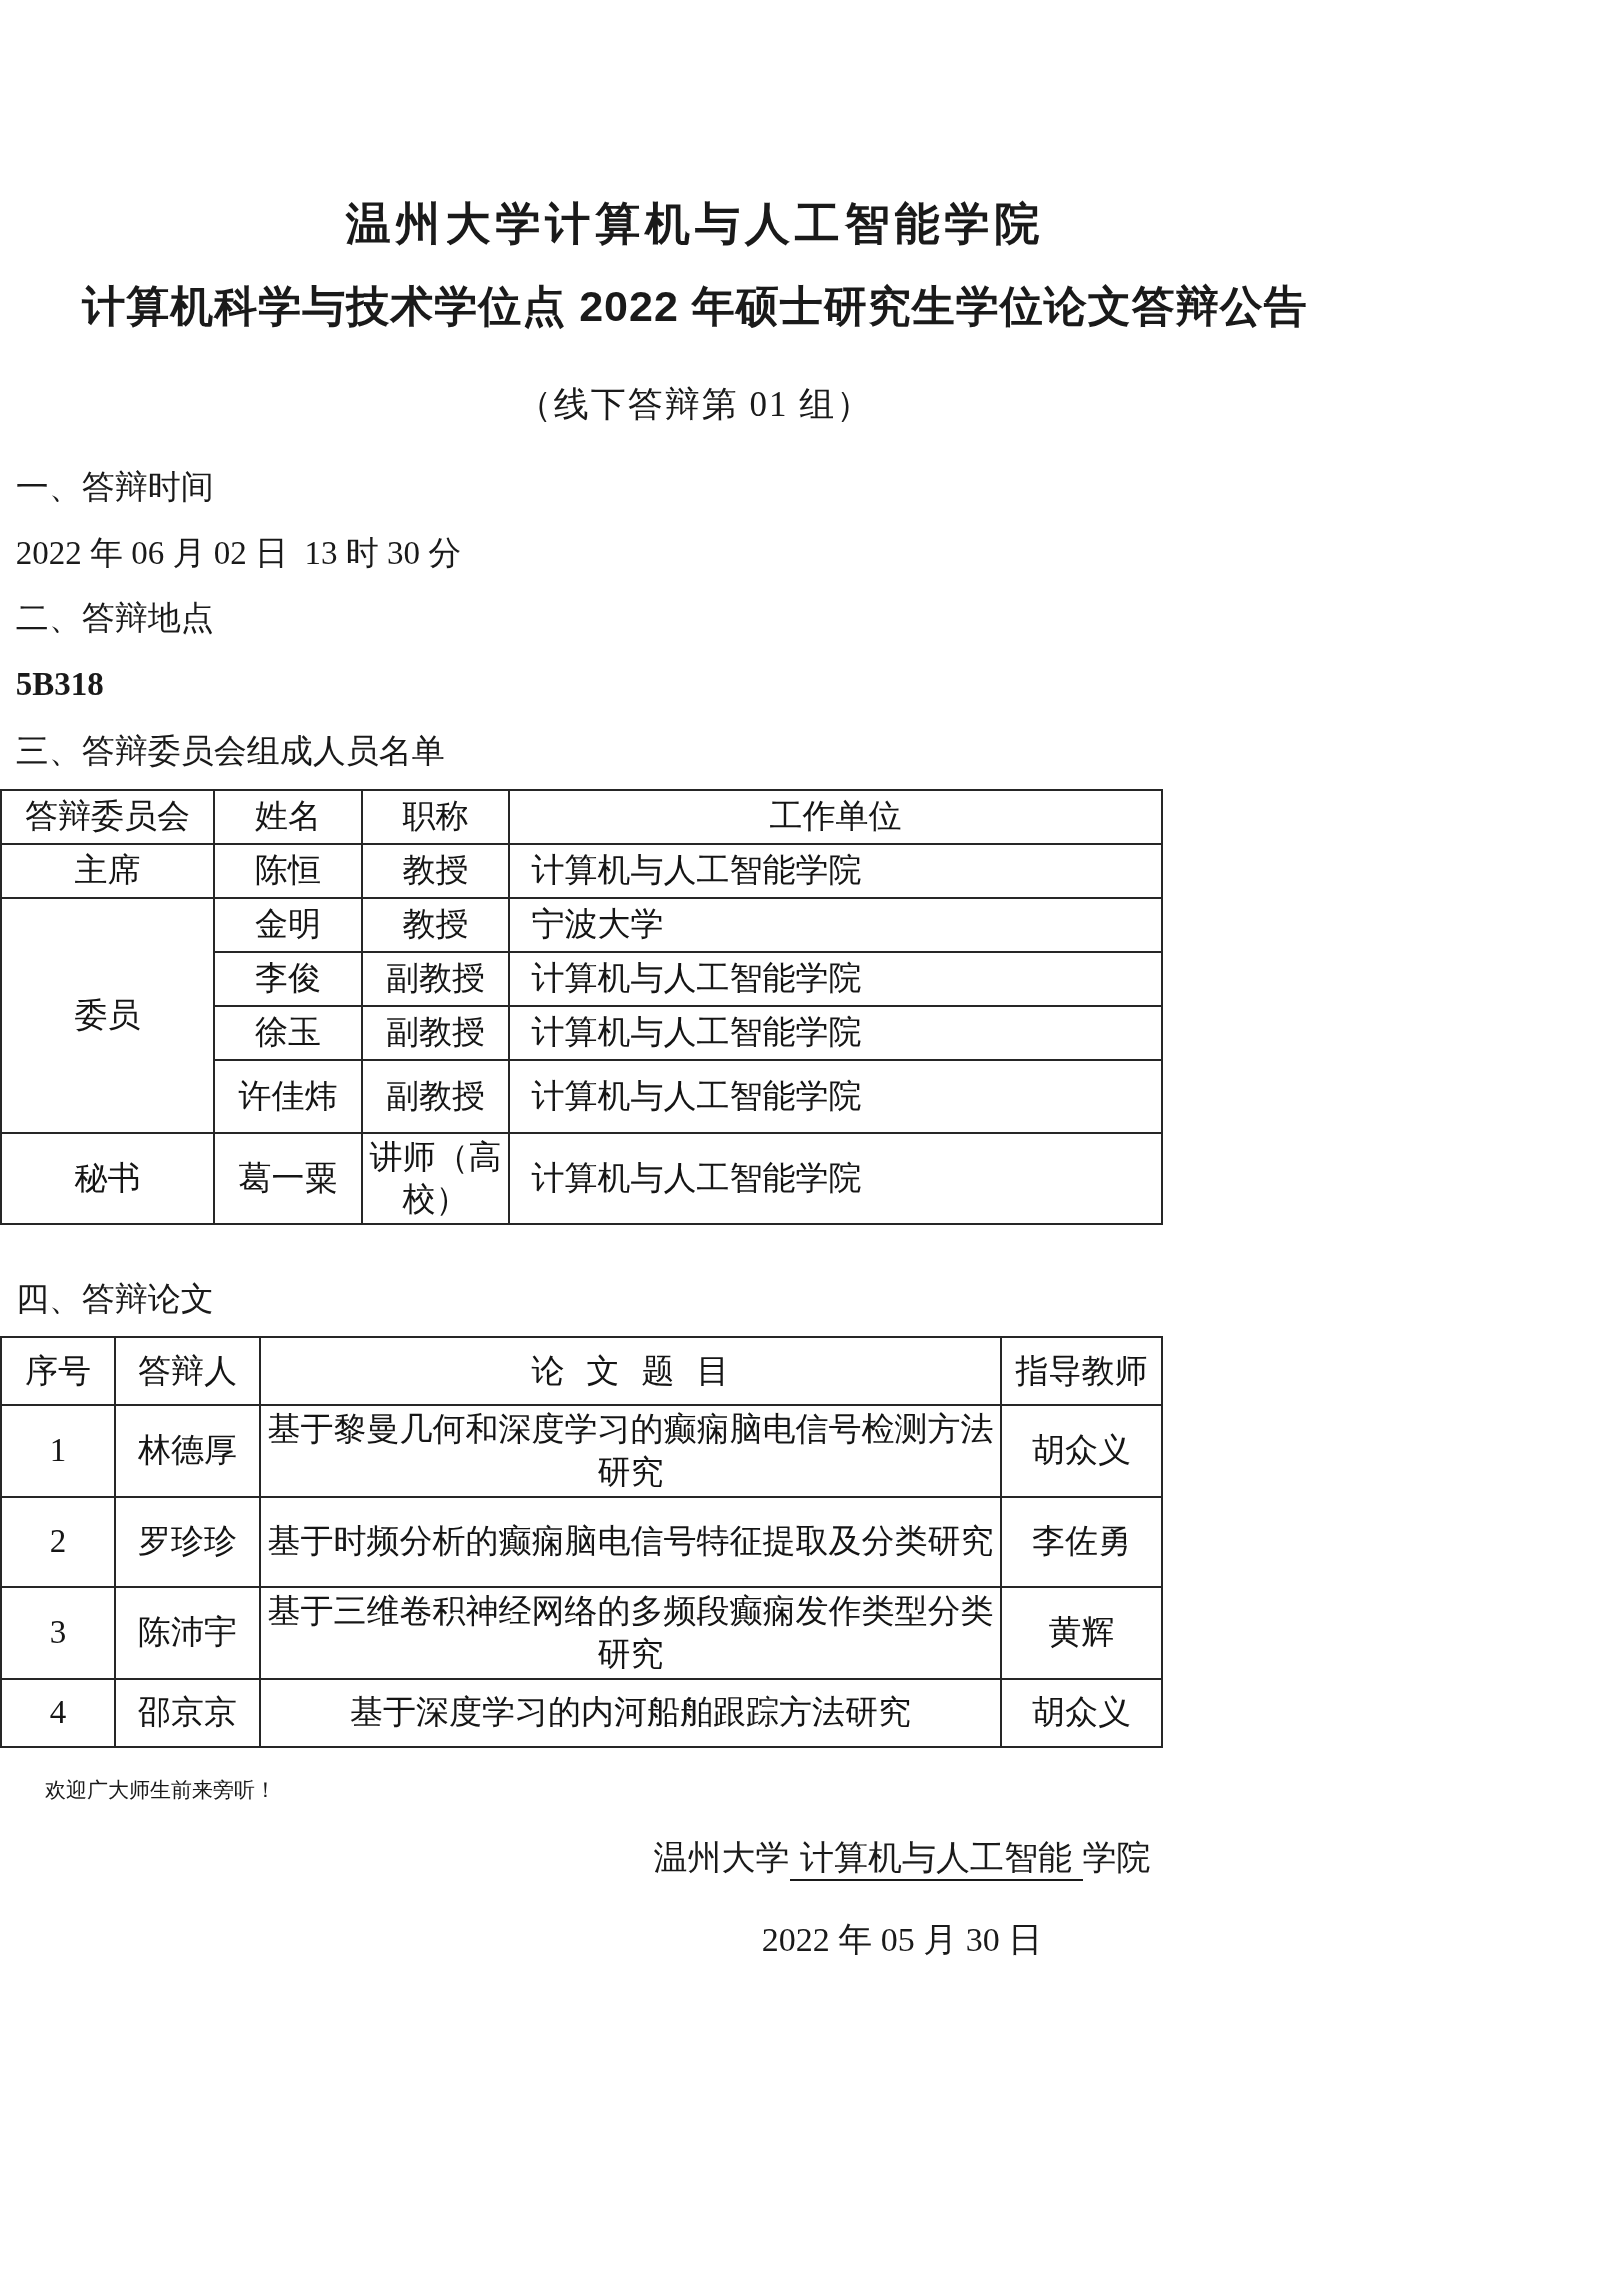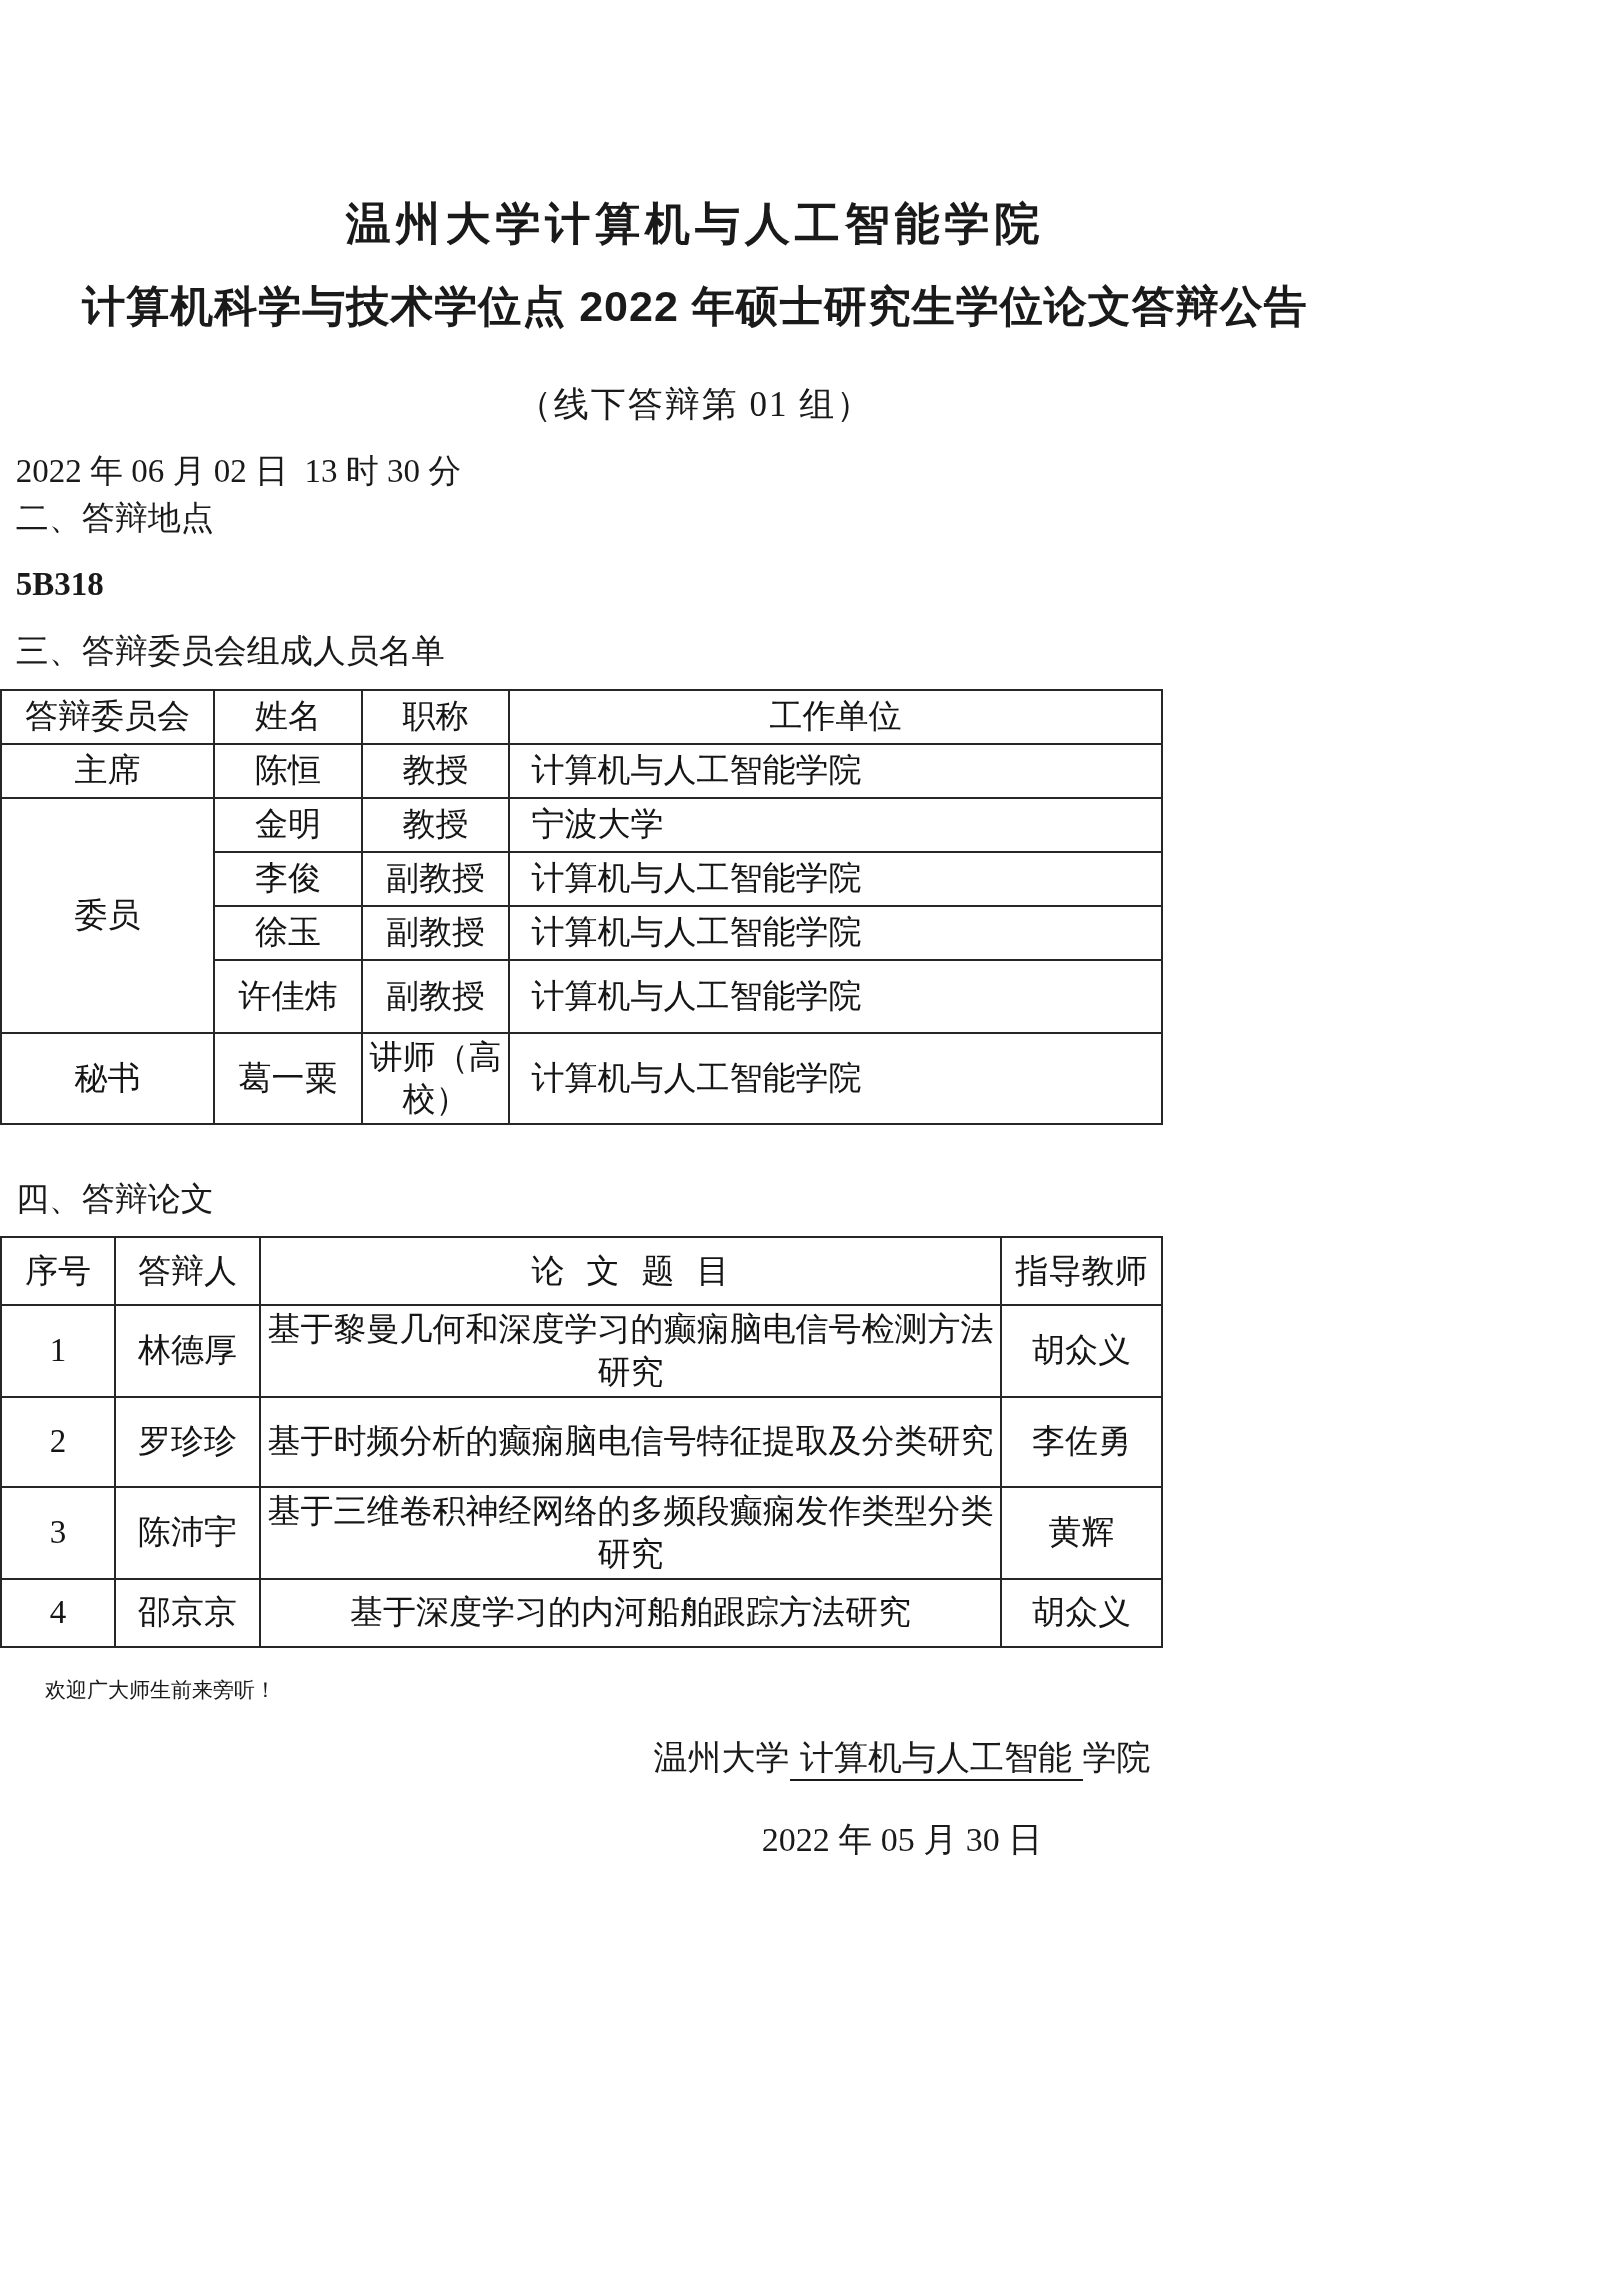--- a/index.html
+++ b/index.html
@@ -45,21 +45,21 @@
   }
   
   .line {
     font-size: 33px;
     line-height: 41px;
     white-space: pre-wrap;
     margin-left: 15.7px;
   }
   .ln1 { margin-top: 41px; }
   .ln2 { margin-top: 24.5px; }
-  .ln3 { margin-top: 6px; }
+  .ln3 { margin-top: 24px; }
   .ln4 { margin-top: 25.5px; font-weight: bold; }
   .ln5 { margin-top: 25.5px; }
   .ln6 { margin-top: 54px; }
   
   table {
     border-collapse: collapse;
     table-layout: fixed;
     width: 1160px;
     font-size: 33px;
     color: #151515;
@@ -118,20 +118,21 @@
 </head>
 <body>
 
 <div class="page">
   <div class="content">
 
     <div class="title1">温州大学计算机与人工智能学院</div>
     <div class="title2">计算机科学与技术学位点 2022 年硕士研究生学位论文答辩公告</div>
     <div class="subtitle">（线下答辩第 01 组）</div>
 
+    <div class="line ln1">一、答辩时间</div>
     <div class="line ln2">2022 年 06 月 02 日  13 时 30 分</div>
     <div class="line ln3">二、答辩地点</div>
     <div class="line ln4">5B318</div>
     <div class="line ln5">三、答辩委员会组成人员名单</div>
 
     <table class="committee">
       <colgroup>
         <col style="width:213px">
           <col style="width:148px">
           <col style="width:147px">

